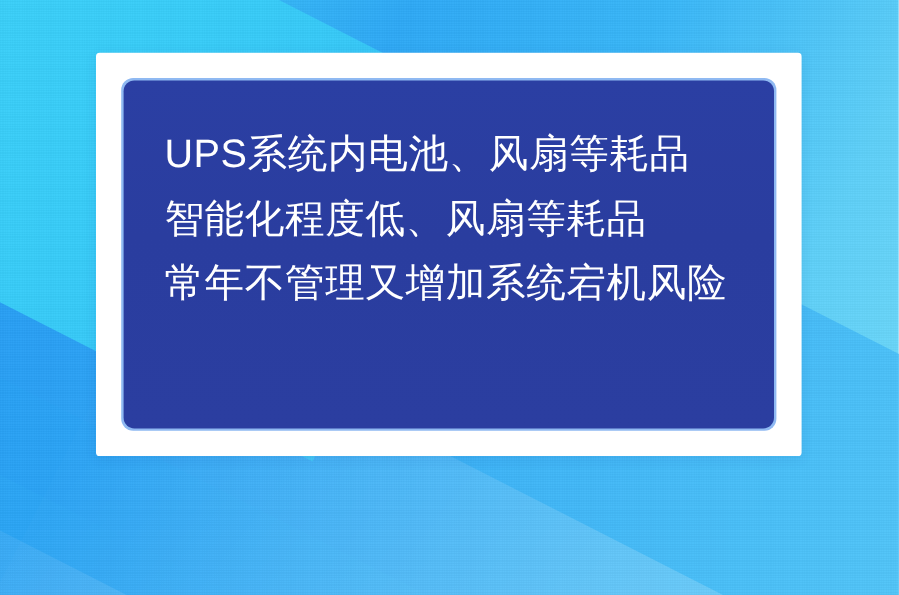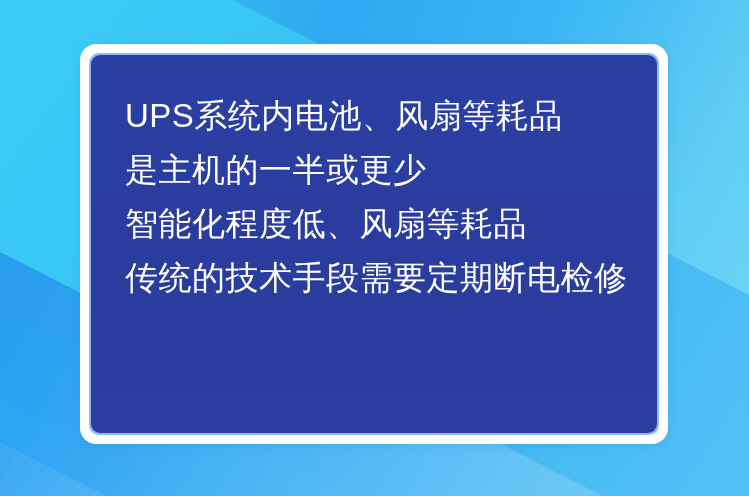--- a/index.html
+++ b/index.html
@@ -99,26 +99,26 @@
       repeating-linear-gradient(90deg, rgba(0,0,0,0.3) 0px, rgba(0,0,0,0.3) 1px, rgba(255,255,255,0.2) 1px, rgba(255,255,255,0.2) 2px);
     pointer-events: none;
   }
 
   
   .card-frame {
     position: absolute;
     left: 80px;
     top: 44px;
     width: 588px;
-    height: 400px;
+    height: 336px;
     background: #FFFFFF;
-    border-radius: 16px;
+    border-radius: 3px;
     box-shadow: 0 2px 10px rgba(20, 70, 150, 0.10);
     box-sizing: border-box;
-    padding: 9px;
+    padding: 21px;
   }
 
   .card-inner-edge {
     width: 100%;
     height: 100%;
     background: #8FB9F2;
     border-radius: 10px;
     box-sizing: border-box;
     padding: 2px;
   }
@@ -159,21 +159,20 @@
   <div class="bg-flash-tl"></div>
   <div class="bg-sweep-br"></div>
   <div class="bg-sweep-bl"></div>
   <div class="bg-noise"></div>
 
   <div class="card-frame">
     <div class="card-inner-edge">
       <div class="card-body">
         <ul class="message-list">
           <li class="message-line">UPS系统内电池、风扇等耗品</li>
-          <li class="message-line">是主机的一半或更少</li>
           <li class="message-line">智能化程度低、风扇等耗品</li>
-          <li class="message-line">传统的技术手段需要定期断电检修</li>
+          <li class="message-line">常年不管理又增加系统宕机风险</li>
         </ul>
       </div>
     </div>
   </div>
 
 </div>
 
 </body></html>

